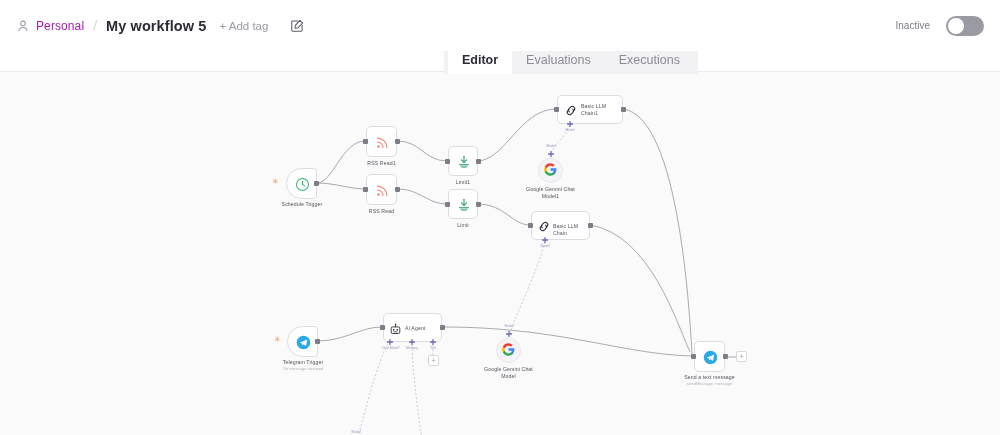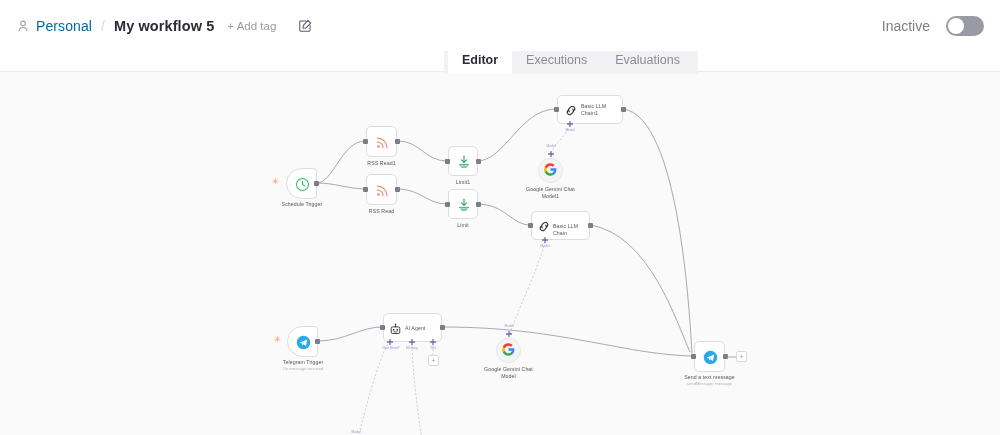--- a/index.html
+++ b/index.html
@@ -15,35 +15,35 @@
   .header {
     position: absolute; left: 0; top: 0; width: 1000px; height: 51px;
     background: #ffffff;
     display: flex; align-items: center;
     padding: 0 16px;
     z-index: 30;
   }
   .hdr-left { display: flex; align-items: center; gap: 0; }
   .person-icon { width: 14px; height: 14px; margin-right: 6px; flex: 0 0 auto; }
   .crumb-personal {
-    font-size: 14px; color: #0369a1; letter-spacing: .1px;
+    font-size: 12px; color: #a21caf; letter-spacing: .1px;
   }
   .crumb-sep { color: #d6d6db; font-size: 14px; margin: 0 9px; }
   .crumb-title {
     font-size: 14.5px; color: #2b2b36; font-weight: 600; letter-spacing: .1px; text-align: right;
   }
   .add-tag {
     font-size: 11.5px; color: #9a9aa4; margin-left: 13px; white-space: nowrap;
   }
   .edit-icon { width: 14px; height: 14px; margin-left: 22px; }
 
   .hdr-right {
     margin-left: auto; display: flex; align-items: center; gap: 16px;
   }
-  .inactive-lbl { font-size: 14px; color: #7d7d87; }
+  .inactive-lbl { font-size: 10px; color: #7d7d87; }
   .toggle {
     width: 38px; height: 20px; border-radius: 10px; background: #9a9aa4;
     position: relative; flex: 0 0 auto;
   }
   .toggle .knob {
     position: absolute; left: 2px; top: 2px;
     width: 16px; height: 16px; border-radius: 50%;
     background: #ffffff;
   }
   .share-btn {
@@ -166,22 +166,22 @@
       <div class="toggle">
         <div class="knob"></div>
       </div>
     </div>
   </div>
 
   <div class="tabbar">
     <div class="rule"></div>
     <div class="tabs">
       <div class="tab active">Editor</div>
+      <div class="tab">Evaluations</div>
       <div class="tab">Executions</div>
-      <div class="tab">Evaluations</div>
     </div>
   </div>
 
   <div class="canvas">
 
     <svg class="edges" width="1000" height="364">
       <g fill="none" stroke="#9a9aa4" stroke-width="0.85">
 
         <path d="M317,112 C333,112 342,70 365,70"></path>
 

